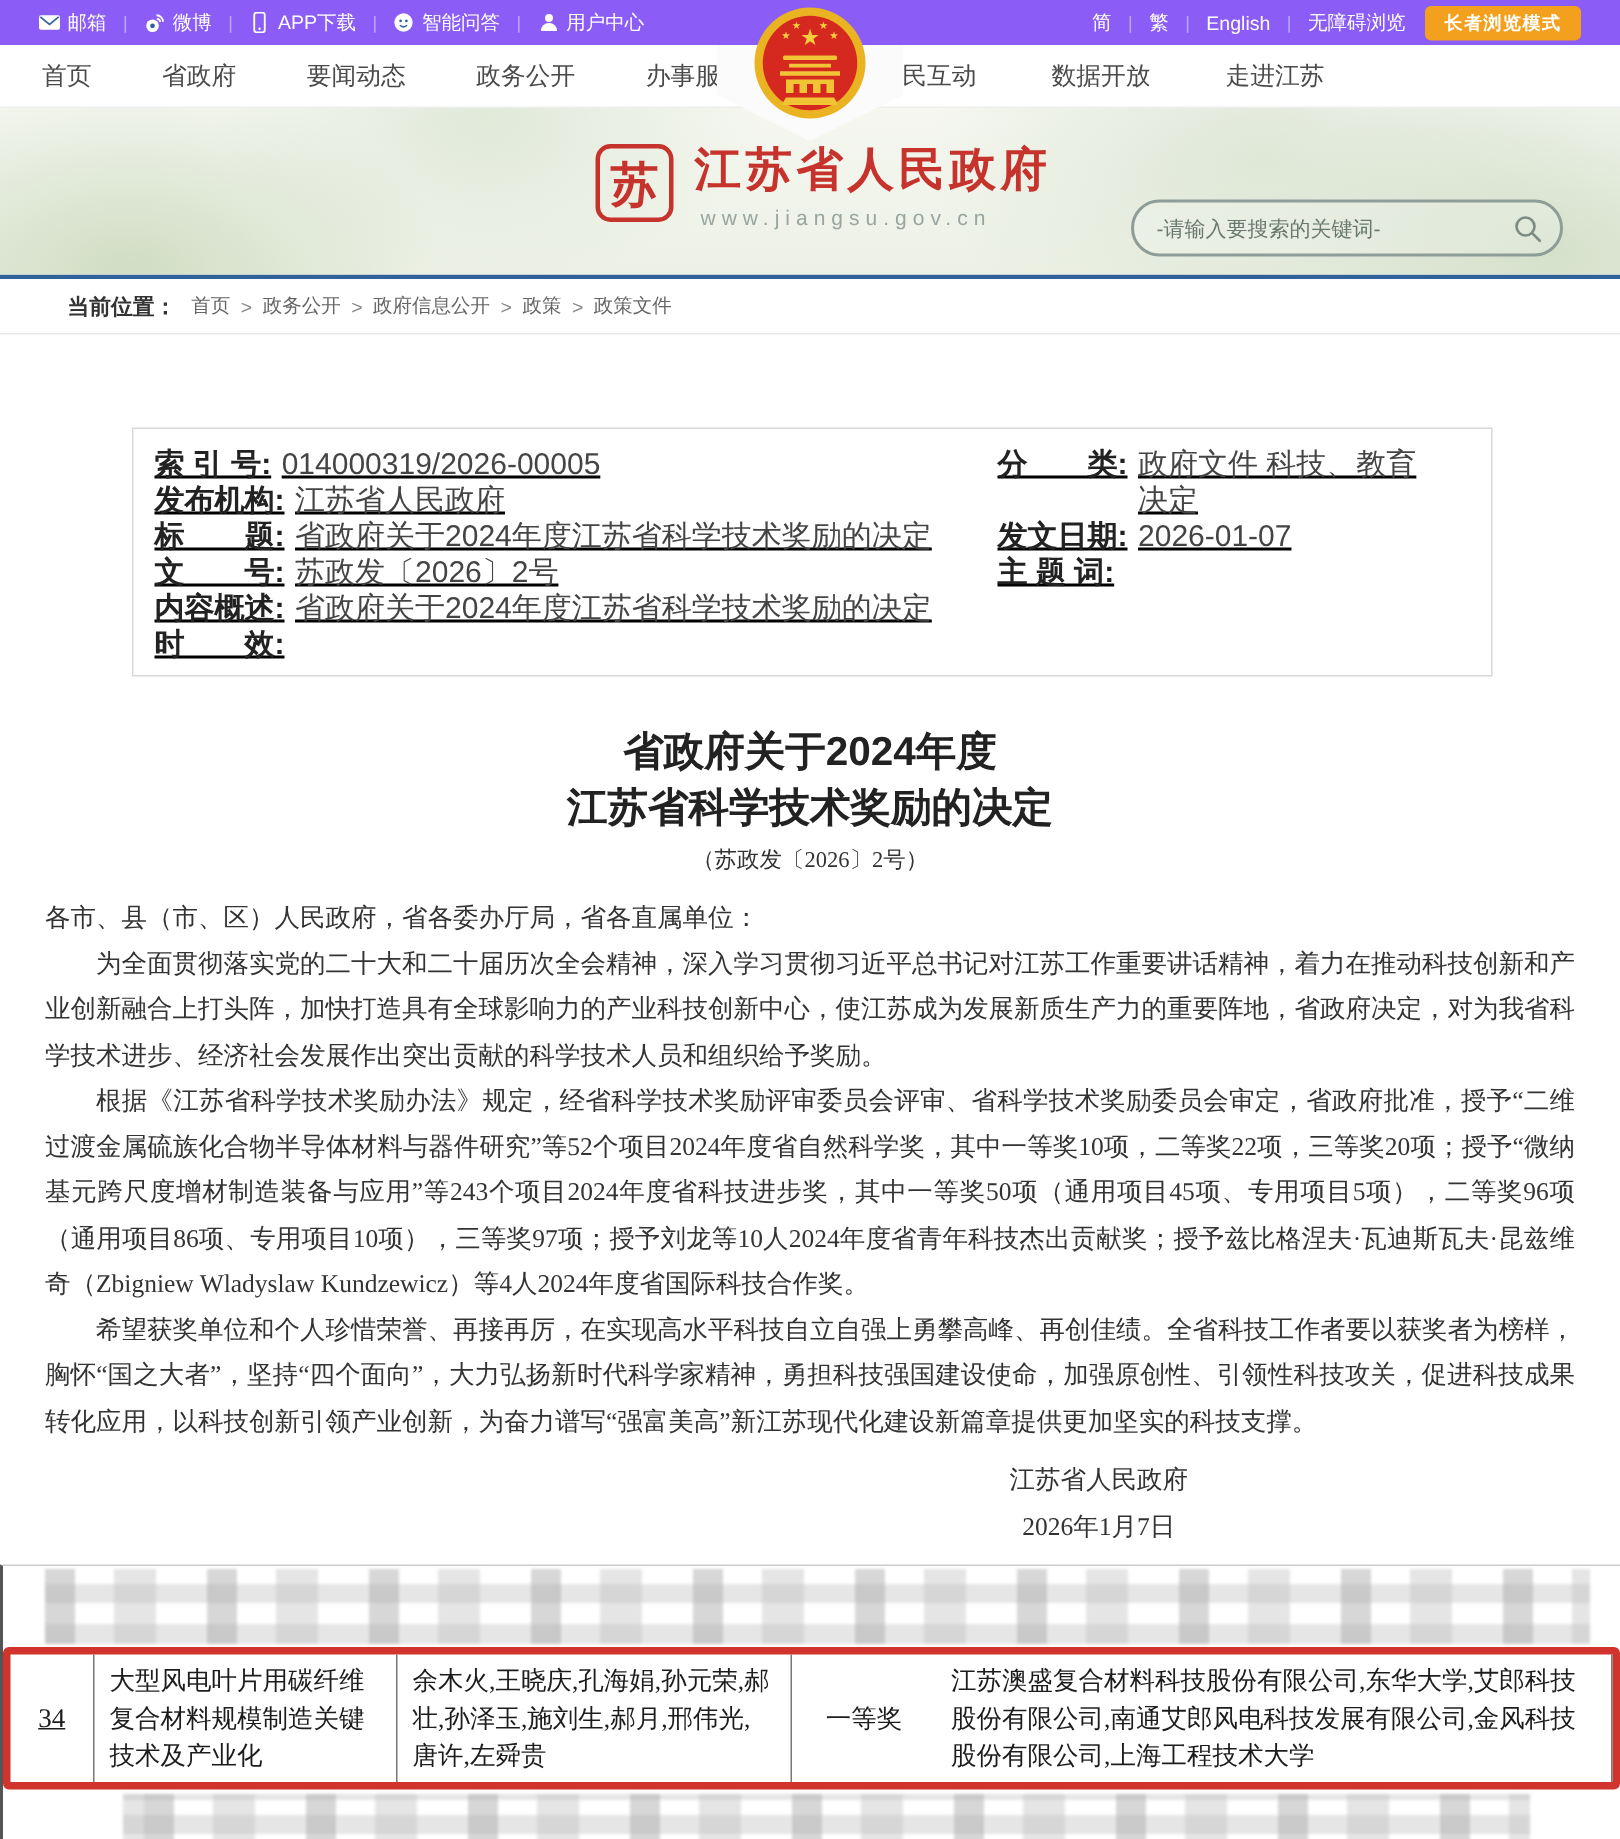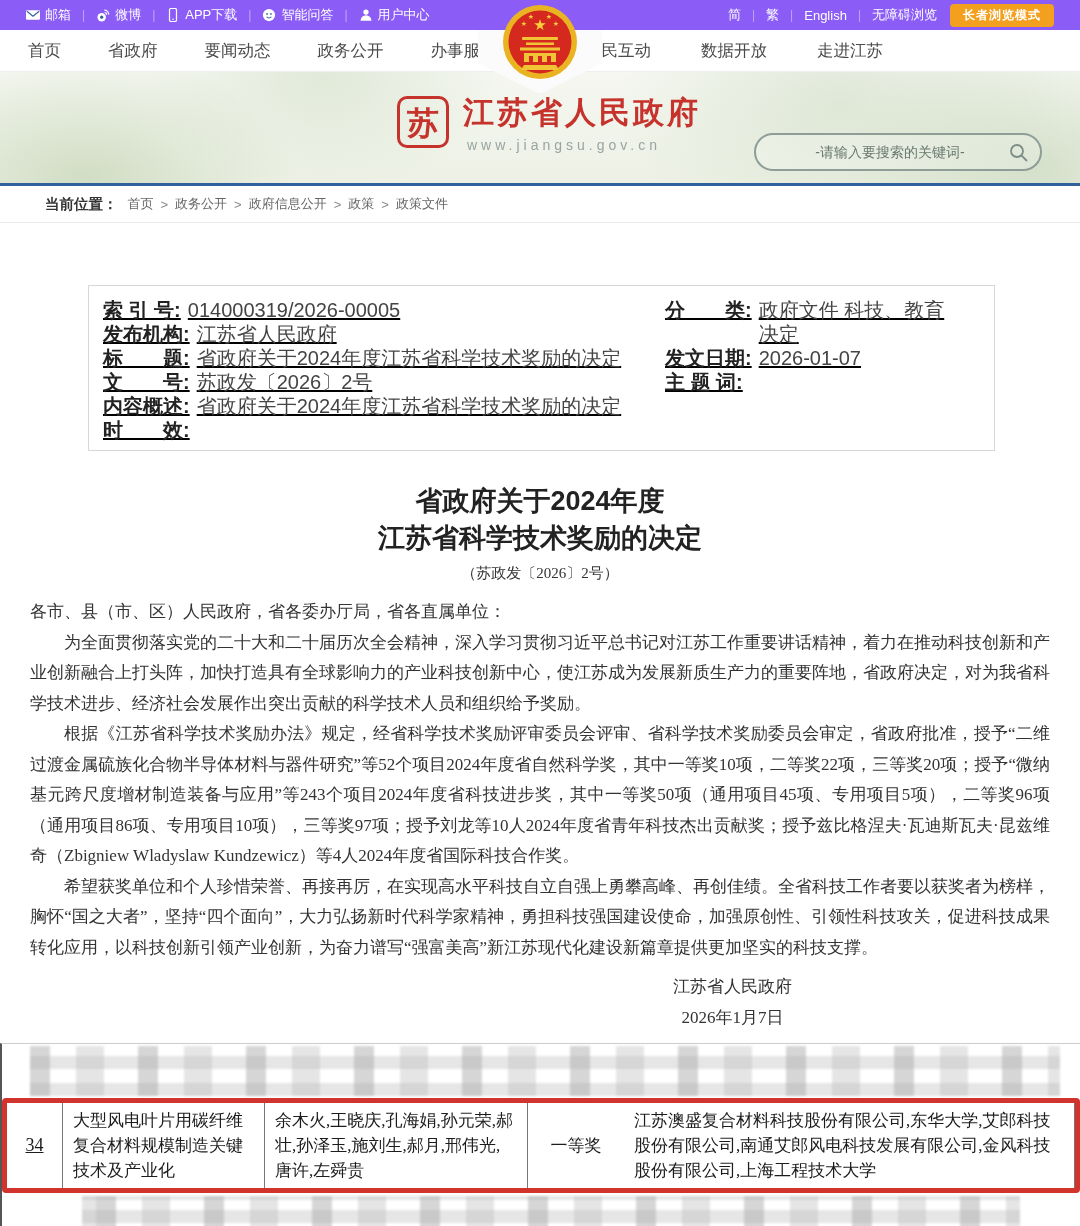--- a/index.html
+++ b/index.html
@@ -44,21 +44,21 @@
   .logo { position:absolute; left:397px; top:20px; display:flex; align-items:flex-start; cursor:pointer; }
   .logo-seal { width:52px; height:52px; border:3px solid #c5332c; border-radius:10px;
     color:#c5332c; font:bold 32px/48px "Liberation Serif",serif; text-align:center; margin-top:4px; }
   .logo-text { margin-left:14px; }
   .site-name { font-size:31px; font-weight:bold; color:#c5332c; letter-spacing:3px; }
   .site-url { font-size:14px; color:#98a5a0; letter-spacing:4px; margin-top:3px; padding-left:4px; }
   .search { position:absolute; right:38px; top:61px; width:288px; height:38px;
     border:2px solid #8e9d97; border-radius:19px; background:rgba(255,255,255,.22);
     display:flex; align-items:center; padding:0 12px 0 15px; }
   .search input { flex:1; border:none; outline:none; background:transparent;
-    color:#69796f; font-size:14px; font-family:inherit;text-align:center; }
+    color:#69796f; font-size:14px; font-family:inherit; }
   .search input::placeholder { color:#69796f; }
   .search-ico { width:19px; height:19px; cursor:pointer; flex:0 0 auto; }
 
   
   .breadcrumb { border-top:3px solid #30619b; border-bottom:1px solid #e9e9e9;
     height:40px; display:flex; align-items:center; padding-left:45px;
     font-size:13px; color:#666; background:#fff; }
   .bc-label { font-size:14.5px; font-weight:bold; color:#333; margin-right:10px; }
   .bc-item { cursor:pointer; }
   .bc-sep { margin:0 7px; color:#888; }

